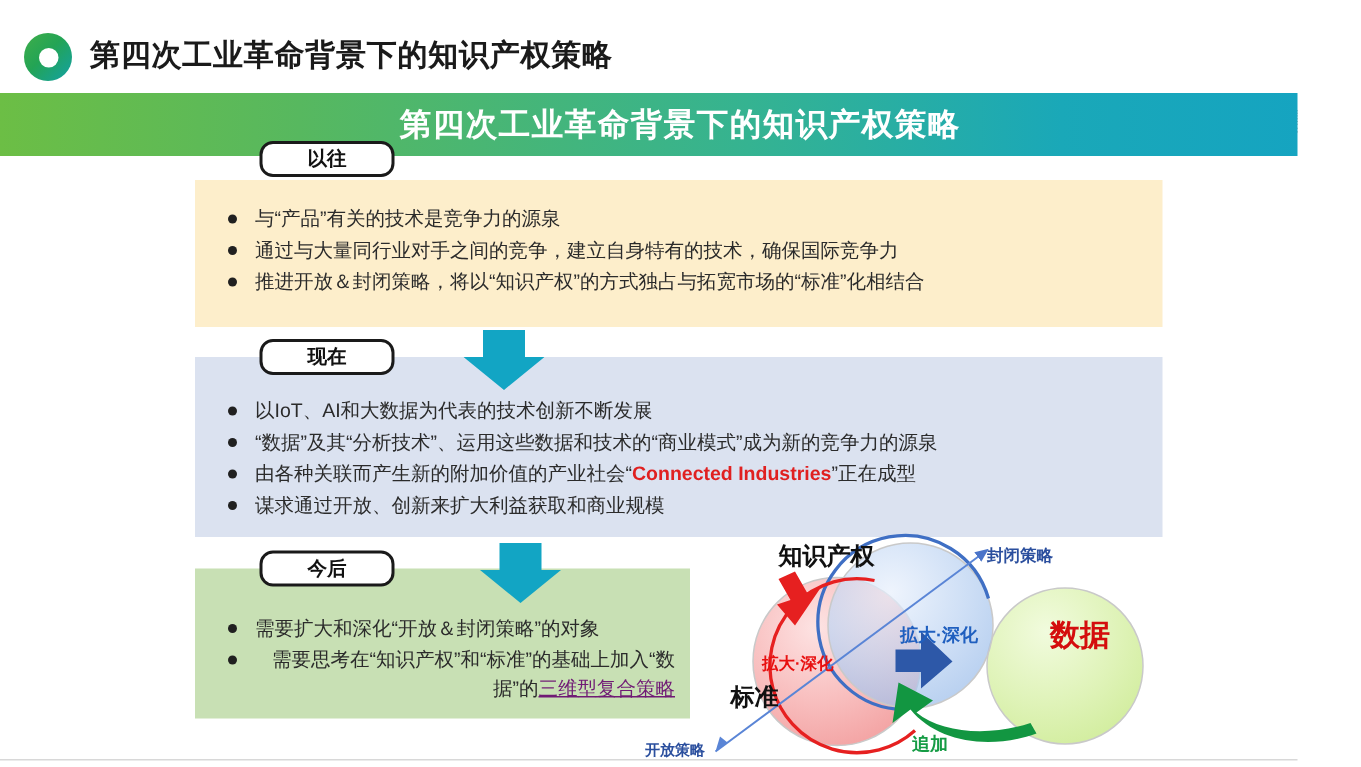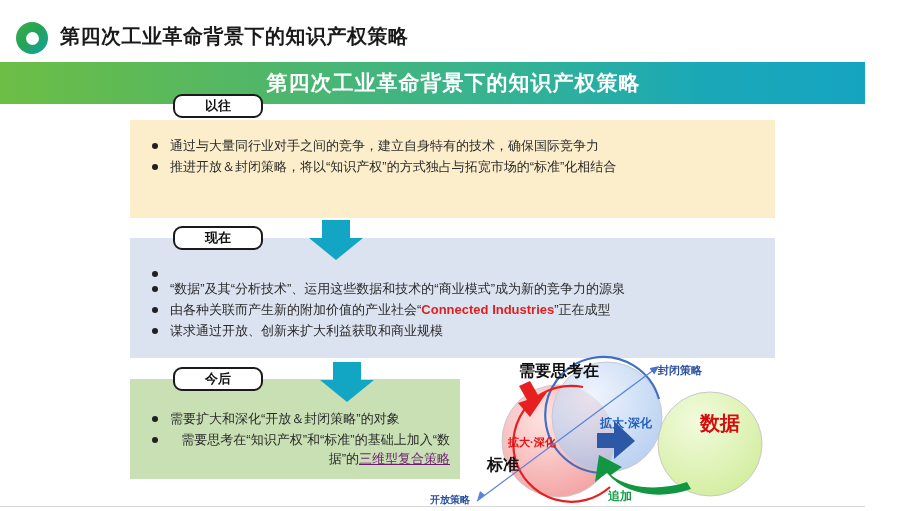--- a/index.html
+++ b/index.html
@@ -232,38 +232,43 @@
 
   <div id="title-band">
     <div id="title-band-text">第四次工业革命背景下的知识产权策略</div>
   </div>
 
   <div class="tab" id="tab-past">以往</div>
   <div class="panel" id="panel-past">
     <div class="bullets">
       <div class="bullet-row">
         <span class="bullet-dot"></span>
+        <span class="bullet-text">与“产品”有关的技术是竞争力的源泉</span>
+      </div>
+      <div class="bullet-row">
+        <span class="bullet-dot"></span>
         <span class="bullet-text">通过与大量同行业对手之间的竞争，建立自身特有的技术，确保国际竞争力</span>
       </div>
       <div class="bullet-row">
         <span class="bullet-dot"></span>
         <span class="bullet-text">推进开放＆封闭策略，将以“知识产权”的方式独占与拓宽市场的“标准”化相结合</span>
       </div>
     </div>
   </div>
 
   <svg class="down-arrow" id="arrow-1" viewBox="0 0 54 40">
     <polygon points="13,0 41,0 41,18 54,18 27,40 0,18 13,18" fill="#12a5c4"></polygon>
   </svg>
 
   <div class="tab" id="tab-now">现在</div>
   <div class="panel" id="panel-now">
     <div class="bullets">
       <div class="bullet-row">
         <span class="bullet-dot"></span>
+        <span class="bullet-text">以IoT、AI和大数据为代表的技术创新不断发展</span>
       </div>
       <div class="bullet-row">
         <span class="bullet-dot"></span>
         <span class="bullet-text">“数据”及其“分析技术”、运用这些数据和技术的“商业模式”成为新的竞争力的源泉</span>
       </div>
       <div class="bullet-row">
         <span class="bullet-dot"></span>
         <span class="bullet-text">
           <span id="now3a">由各种关联而产生新的附加价值的产业社会“</span><span class="em-red-italic" id="now3b">Connected Industries</span><span id="now3c">”正在成型</span>
         </span>
@@ -332,21 +337,21 @@
       <path d="M30,140 L22,146 L25,136 z" fill="#5a85d6"></path>
 
       <path d="M75,62 L63,48 L72,45 L64,31 L75,26 L83,40 L92,37 z" fill="#e62020"></path>
 
       <path d="M142,78 L159,78 L159,66 L180,86 L159,104 L159,93 L142,93 z" fill="#2d58a8"></path>
 
       <path d="M236,134 C205,145 170,140 152,118 L140,127 L144,100 L167,112 L156,120 C173,134 205,136 232,127 z" fill="#129641"></path>
     </svg>
 
     
-    <div class="venn-label" id="lbl-ip">需要思考在</div>
+    <div class="venn-label" id="lbl-ip">知识产权</div>
     <div class="venn-label" id="lbl-standard">标准</div>
     <div class="venn-label" id="lbl-data">数据</div>
     <div class="venn-label" id="lbl-closed">封闭策略</div>
     <div class="venn-label" id="lbl-open">开放策略</div>
     <div class="venn-label" id="lbl-expand-red">拡大·深化</div>
     <div class="venn-label" id="lbl-expand-blue">拡大·深化</div>
     <div class="venn-label" id="lbl-add">追加</div>
   </div>
 
   <div id="bottom-rule"></div>

